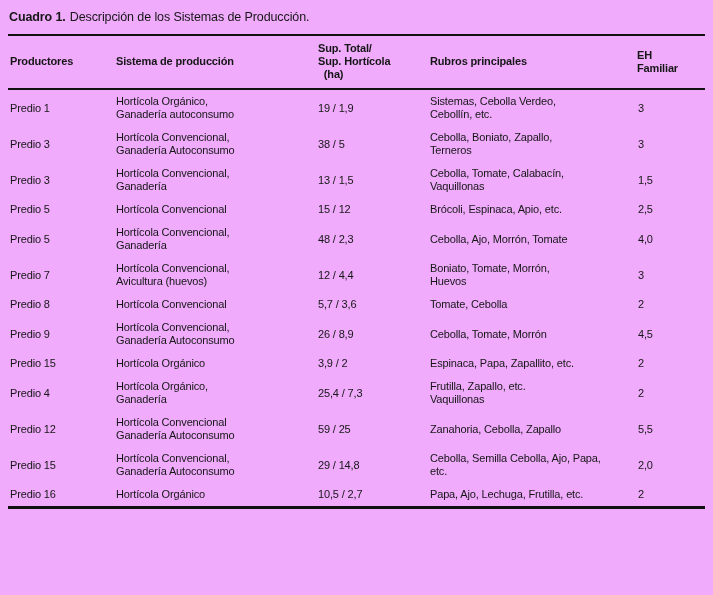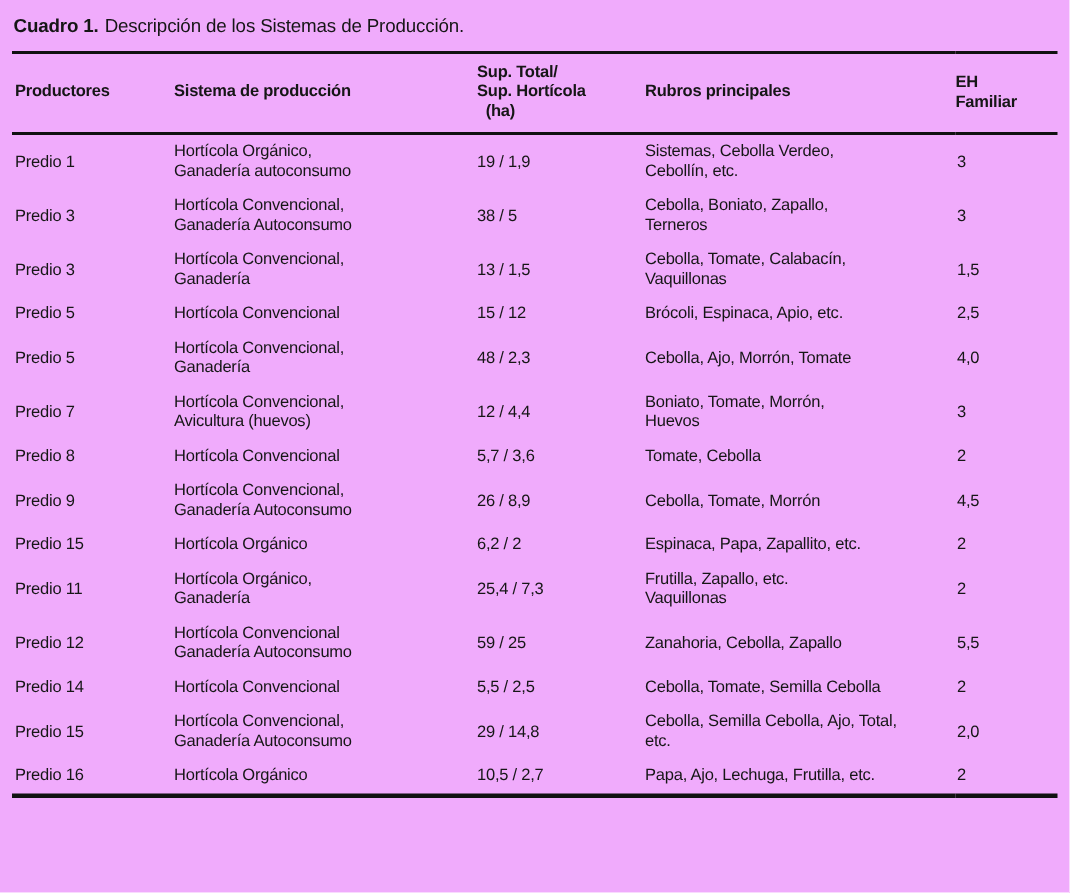--- a/index.html
+++ b/index.html
@@ -160,59 +160,52 @@
     <td class="cell-sistema">Hortícola Convencional,
 Ganadería Autoconsumo</td>
     <td class="cell-superficie">26 / 8,9</td>
     <td class="cell-rubros">Cebolla, Tomate, Morrón</td>
     <td class="cell-eh">4,5</td>
   </tr>
 
   <tr class="data-row">
     <td class="cell-productor">Predio 15</td>
     <td class="cell-sistema">Hortícola Orgánico</td>
-    <td class="cell-superficie">6,2 / 2</td>
+    <td class="cell-superficie">3,9 / 2</td>
     <td class="cell-rubros">Espinaca, Papa, Zapallito, etc.</td>
     <td class="cell-eh">2</td>
   </tr>
 
   <tr class="data-row">
-    <td class="cell-productor">Predio 11</td>
+    <td class="cell-productor">Predio 4</td>
     <td class="cell-sistema">Hortícola Orgánico,
 Ganadería</td>
     <td class="cell-superficie">25,4 / 7,3</td>
     <td class="cell-rubros">Frutilla, Zapallo, etc.
 Vaquillonas</td>
     <td class="cell-eh">2</td>
   </tr>
 
   <tr class="data-row">
     <td class="cell-productor">Predio 12</td>
     <td class="cell-sistema">Hortícola Convencional
 Ganadería Autoconsumo</td>
     <td class="cell-superficie">59 / 25</td>
     <td class="cell-rubros">Zanahoria, Cebolla, Zapallo</td>
     <td class="cell-eh">5,5</td>
   </tr>
 
 
-  <tr class="data-row">
-    <td class="cell-productor">Predio 14</td>
-    <td class="cell-sistema">Hortícola Convencional</td>
-    <td class="cell-superficie">5,5 / 2,5</td>
-    <td class="cell-rubros">Cebolla, Tomate, Semilla Cebolla</td>
-    <td class="cell-eh">2</td>
-  </tr>
 
   <tr class="data-row">
     <td class="cell-productor">Predio 15</td>
     <td class="cell-sistema">Hortícola Convencional,
 Ganadería Autoconsumo</td>
     <td class="cell-superficie">29 / 14,8</td>
-    <td class="cell-rubros">Cebolla, Semilla Cebolla, Ajo, Total,
+    <td class="cell-rubros">Cebolla, Semilla Cebolla, Ajo, Papa,
 etc.</td>
     <td class="cell-eh">2,0</td>
   </tr>
 
   <tr class="data-row">
     <td class="cell-productor">Predio 16</td>
     <td class="cell-sistema">Hortícola Orgánico</td>
     <td class="cell-superficie">10,5 / 2,7</td>
     <td class="cell-rubros">Papa, Ajo, Lechuga, Frutilla, etc.</td>
     <td class="cell-eh">2</td>

